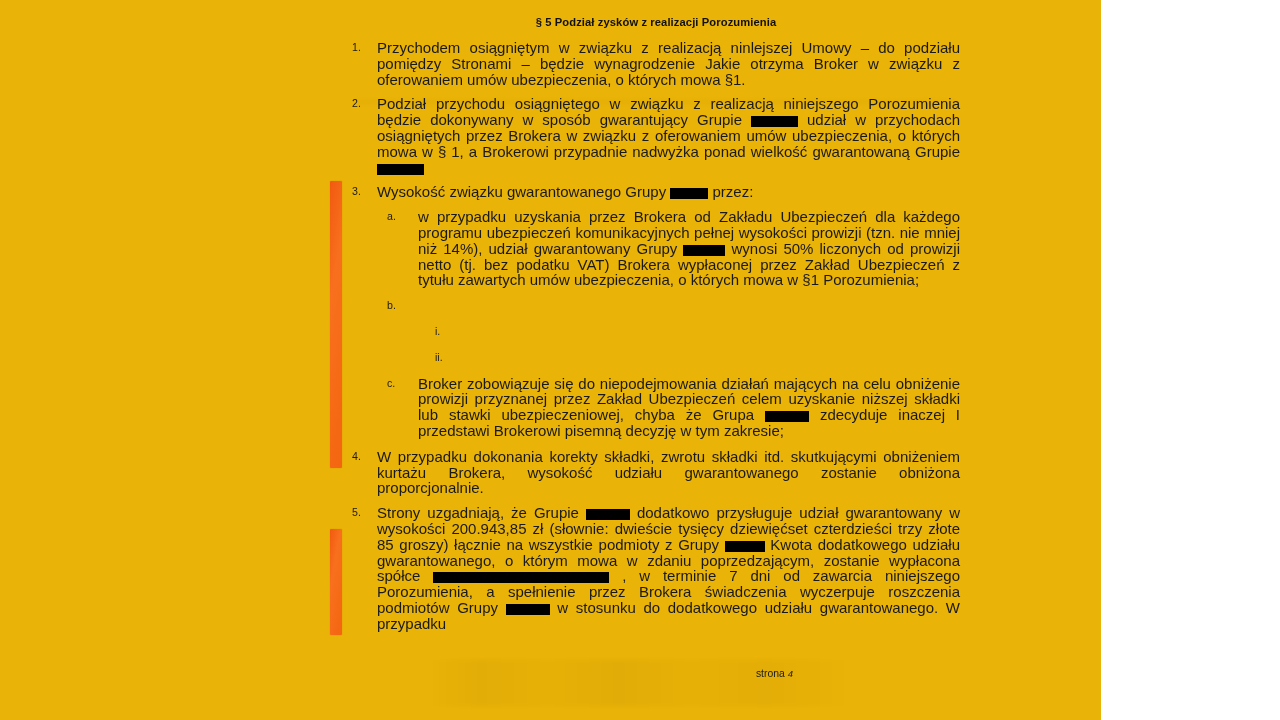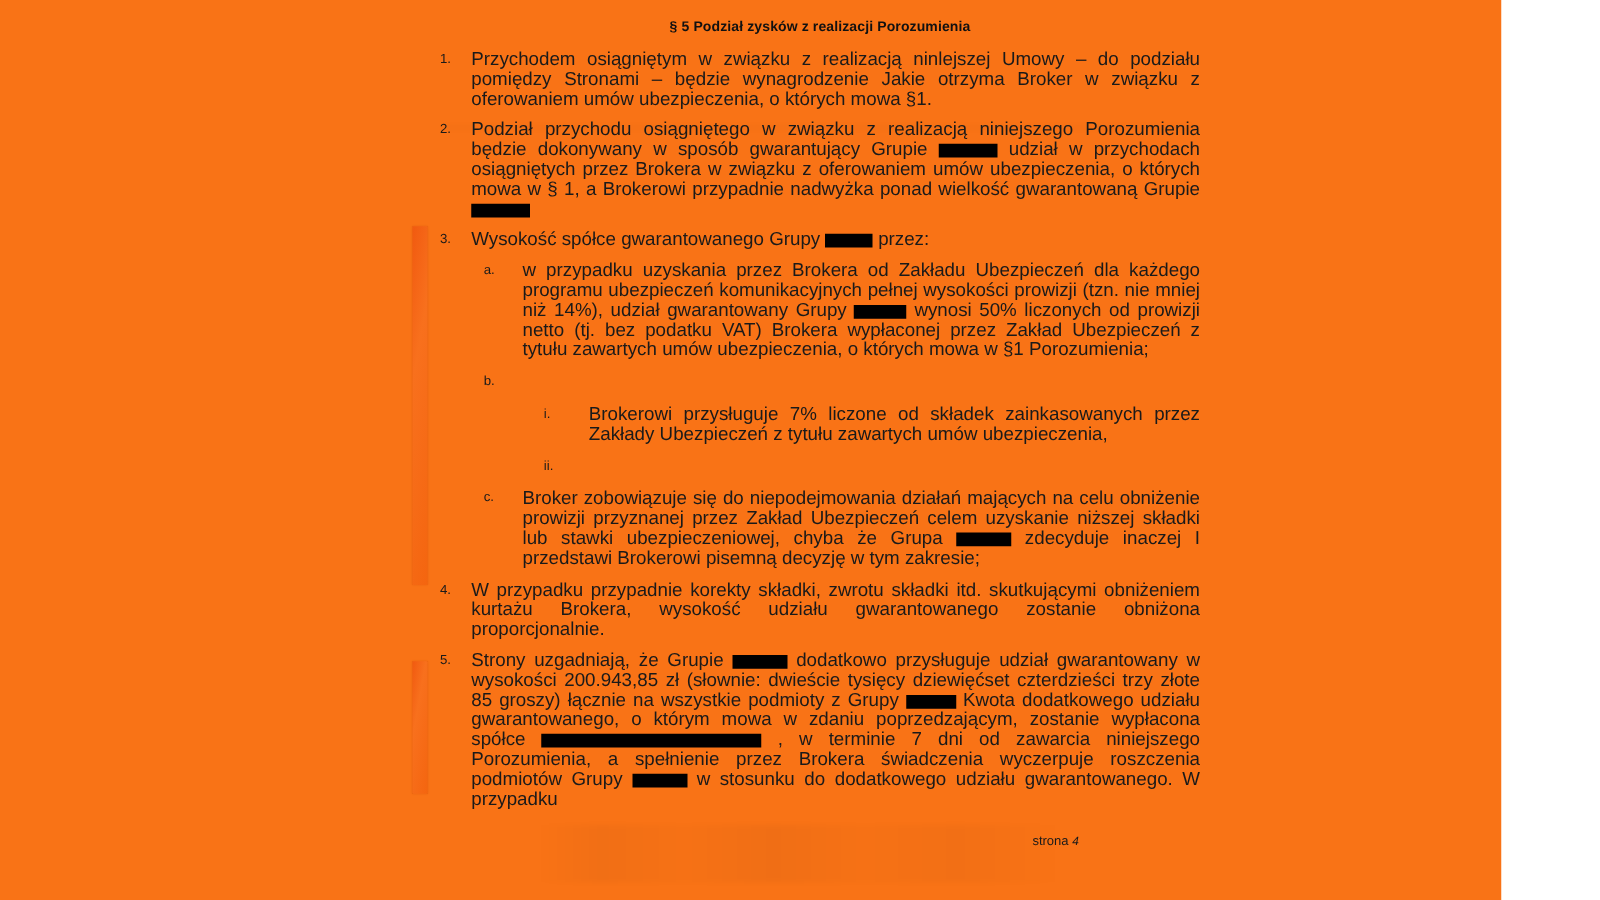--- a/index.html
+++ b/index.html
@@ -12,23 +12,23 @@
     width: 1280px;
     height: 720px;
     overflow: hidden;
     font-family: "Liberation Sans", sans-serif;
     color: #1a1a1a;
     -webkit-font-smoothing: antialiased;
   }
 
   .page {
     position: relative;
-    width: 1201px;
+    width: 1101px;
     height: 720px;
-    background: #f97316;
+    background: #eab308;
   }
 
   
   .scan-smudge {
     position: absolute;
     left: 430px;
     top: 660px;
     width: 420px;
     height: 46px;
     background: linear-gradient(90deg,
@@ -115,21 +115,21 @@
     display: inline-block;
     background: #000000;
     vertical-align: -2px;
     border-radius: 0;
   }
   .redact.h { height: 11px; }
 
   
   .page-footer {
     position: absolute;
-    right: 338px;
+    right: 308px;
     top: 668px;
     font-size: 10.4px;
     color: #1a1a1a;
     white-space: nowrap;
     text-align: center;
   }
   .footer-num {
     font-style: italic;
     font-size: 9.5px;
   }
@@ -154,47 +154,46 @@
         <div class="item lvl1">
           <div class="item-marker">1.</div>
           <div class="item-body"><span>Przychodem osiągniętym w związku z realizacją ninlejszej Umowy – do podziału pomiędzy Stronami – będzie wynagrodzenie Jakie otrzyma Broker w związku z oferowaniem umów ubezpieczenia, o których mowa §1.</span></div>
         </div>
         <div class="item lvl1">
           <div class="item-marker">2.</div>
           <div class="item-body"><span>Podział przychodu osiągniętego w związku z realizacją niniejszego Porozumienia będzie dokonywany w sposób gwarantujący Grupie</span> <span class="redact h" style="width: 47px;"></span> <span>udział w przychodach osiągniętych przez Brokera w związku z oferowaniem umów ubezpieczenia, o których mowa w § 1, a Brokerowi przypadnie nadwyżka ponad wielkość gwarantowaną Grupie</span> <span class="redact h" style="width: 47px;"></span> </div>
         </div>
         <div class="item lvl1">
           <div class="item-marker">3.</div>
-          <div class="item-body"><span>Wysokość spółce gwarantowanego Grupy</span> <span class="redact h" style="width: 38px;"></span> <span>przez:</span></div>
+          <div class="item-body"><span>Wysokość związku gwarantowanego Grupy</span> <span class="redact h" style="width: 38px;"></span> <span>przez:</span></div>
         </div>
         <div class="sublist">
           <div class="item lvl2">
             <div class="item-marker">a.</div>
             <div class="item-body"><span>w przypadku uzyskania przez Brokera od Zakładu Ubezpieczeń dla każdego programu ubezpieczeń komunikacyjnych pełnej wysokości prowizji (tzn. nie mniej niż 14%), udział gwarantowany Grupy</span> <span class="redact h" style="width: 42px;"></span> <span>wynosi 50% liczonych od prowizji netto (tj. bez podatku VAT) Brokera wypłaconej przez Zakład Ubezpieczeń z tytułu zawartych umów ubezpieczenia, o których mowa w §1 Porozumienia;</span></div>
           </div>
           <div class="item lvl2">
             <div class="item-marker">b.</div>
           </div>
           <div class="sublist">
             <div class="item lvl3">
               <div class="item-marker">i.</div>
-              <div class="item-body"><span>Brokerowi przysługuje 7% liczone od składek zainkasowanych przez Zakłady Ubezpieczeń z tytułu zawartych umów ubezpieczenia,</span></div>
             </div>
             <div class="item lvl3">
               <div class="item-marker">ii.</div>
             </div>
           </div>
           <div class="item lvl2">
             <div class="item-marker">c.</div>
             <div class="item-body"><span>Broker zobowiązuje się do niepodejmowania działań mających na celu obniżenie prowizji przyznanej przez Zakład Ubezpieczeń celem uzyskanie niższej składki lub stawki ubezpieczeniowej, chyba że Grupa</span> <span class="redact h" style="width: 44px;"></span> <span>zdecyduje inaczej I przedstawi Brokerowi pisemną decyzję w tym zakresie;</span></div>
           </div>
         </div>
         <div class="item lvl1">
           <div class="item-marker">4.</div>
-          <div class="item-body"><span>W przypadku przypadnie korekty składki, zwrotu składki itd. skutkującymi obniżeniem kurtażu Brokera, wysokość udziału gwarantowanego zostanie obniżona proporcjonalnie.</span></div>
+          <div class="item-body"><span>W przypadku dokonania korekty składki, zwrotu składki itd. skutkującymi obniżeniem kurtażu Brokera, wysokość udziału gwarantowanego zostanie obniżona proporcjonalnie.</span></div>
         </div>
         <div class="item lvl1">
           <div class="item-marker">5.</div>
           <div class="item-body"><span>Strony uzgadniają, że Grupie</span> <span class="redact h" style="width: 44px;"></span> <span>dodatkowo przysługuje udział gwarantowany w wysokości 200.943,85 zł (słownie: dwieście tysięcy dziewięćset czterdzieści trzy złote 85 groszy) łącznie na wszystkie podmioty z Grupy</span> <span class="redact h" style="width: 40px;"></span> <span>Kwota dodatkowego udziału gwarantowanego, o którym mowa w zdaniu poprzedzającym, zostanie wypłacona spółce</span> <span class="redact h" style="width: 176px;"></span> <span>, w terminie 7 dni od zawarcia niniejszego Porozumienia, a spełnienie przez Brokera świadczenia wyczerpuje roszczenia podmiotów Grupy</span> <span class="redact h" style="width: 44px;"></span> <span>w stosunku do dodatkowego udziału gwarantowanego. W przypadku</span></div>
         </div>
       </div>
   </div>
 
   <div class="page-footer">
     <span>strona</span>

